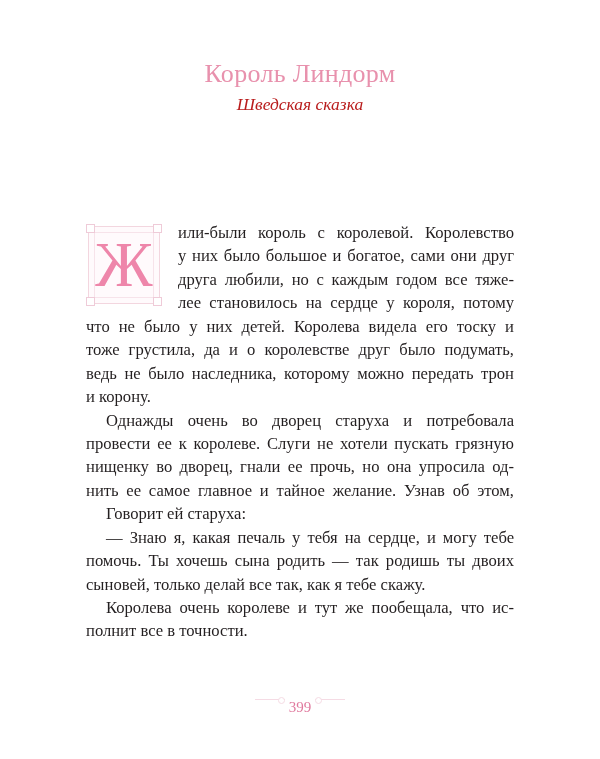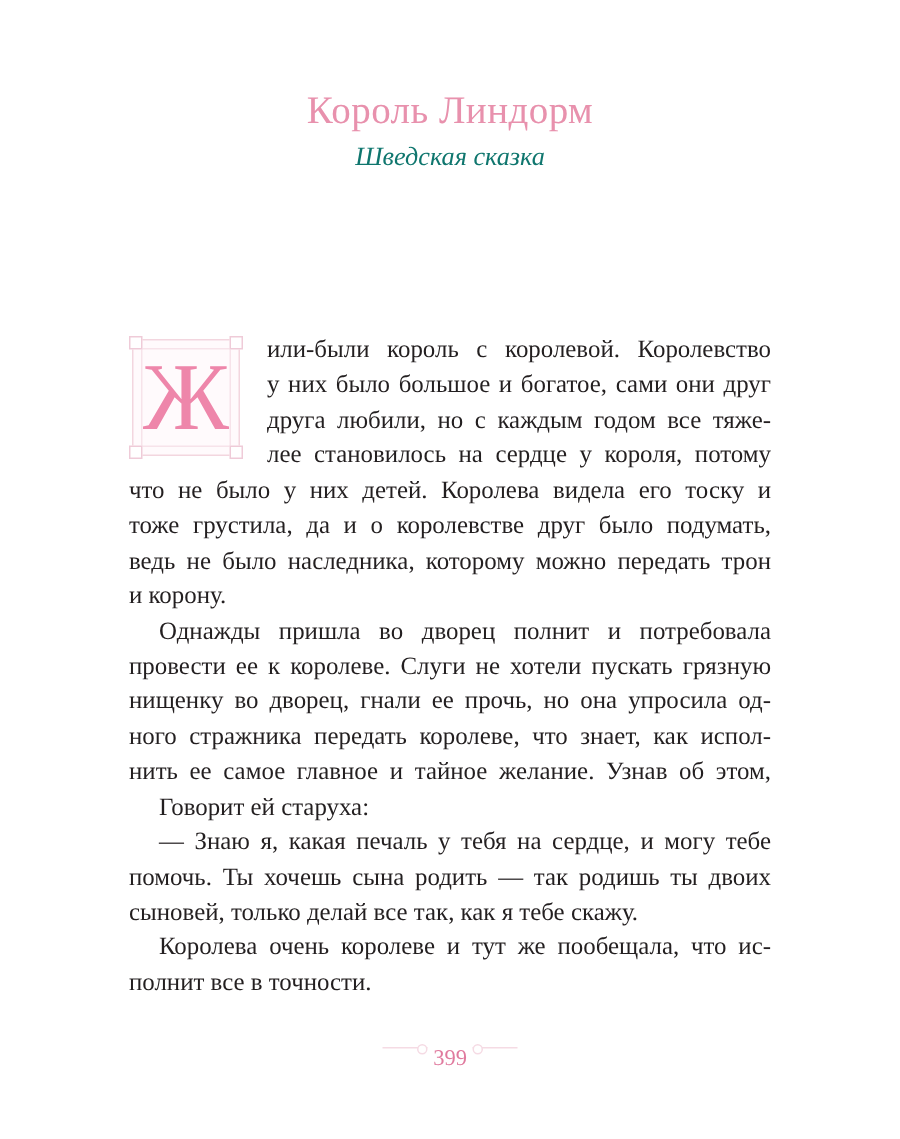--- a/index.html
+++ b/index.html
@@ -36,21 +36,21 @@
   .subtitle {
     position: absolute;
     top: 92px;
     left: 0;
     width: 600px;
     text-align: center;
     font-family: "Liberation Serif", "DejaVu Serif", serif;
     font-style: italic;
     font-size: 17.5px;
     line-height: 24px;
-    color: #0f766e;
+    color: #b91c1c;
   }
   .body-text {
     position: absolute;
     top: 221px;
     left: 86px;
     width: 428px;
     font-family: "Liberation Serif", "DejaVu Serif", serif;
     font-size: 16.6px;
     line-height: 23.45px;
     color: #231f20;
@@ -177,24 +177,23 @@
 
   <div class="body-text">
     <span class="line after-cap">или-были король с королевой. Королевство</span>
     <span class="line after-cap">у них было большое и богатое, сами они друг</span>
     <span class="line after-cap">друга любили, но с каждым годом все тяже-</span>
     <span class="line after-cap">лее становилось на сердце у короля, потому</span>
     <span class="line">что не было у них детей. Королева видела его тоску и</span>
     <span class="line">тоже грустила, да и о королевстве друг было подумать,</span>
     <span class="line">ведь не было наследника, которому можно передать трон</span>
     <span class="line last">и корону.</span>
-    <span class="line indent">Однажды пришла во дворец полнит и потребовала</span>
+    <span class="line indent">Однажды очень во дворец старуха и потребовала</span>
     <span class="line">провести ее к королеве. Слуги не хотели пускать грязную</span>
     <span class="line">нищенку во дворец, гнали ее прочь, но она упросила од-</span>
-    <span class="line">ного стражника передать королеве, что знает, как испол-</span>
     <span class="line">нить ее самое главное и тайное желание. Узнав об этом,</span>
     <span class="line indent last">Говорит ей старуха:</span>
     <span class="line indent">— Знаю я, какая печаль у тебя на сердце, и могу тебе</span>
     <span class="line">помочь. Ты хочешь сына родить — так родишь ты двоих</span>
     <span class="line last">сыновей, только делай все так, как я тебе скажу.</span>
     <span class="line indent">Королева очень королеве и тут же пообещала, что ис-</span>
     <span class="line last">полнит все в точности.</span>
   </div>
 
   <div class="folio">

